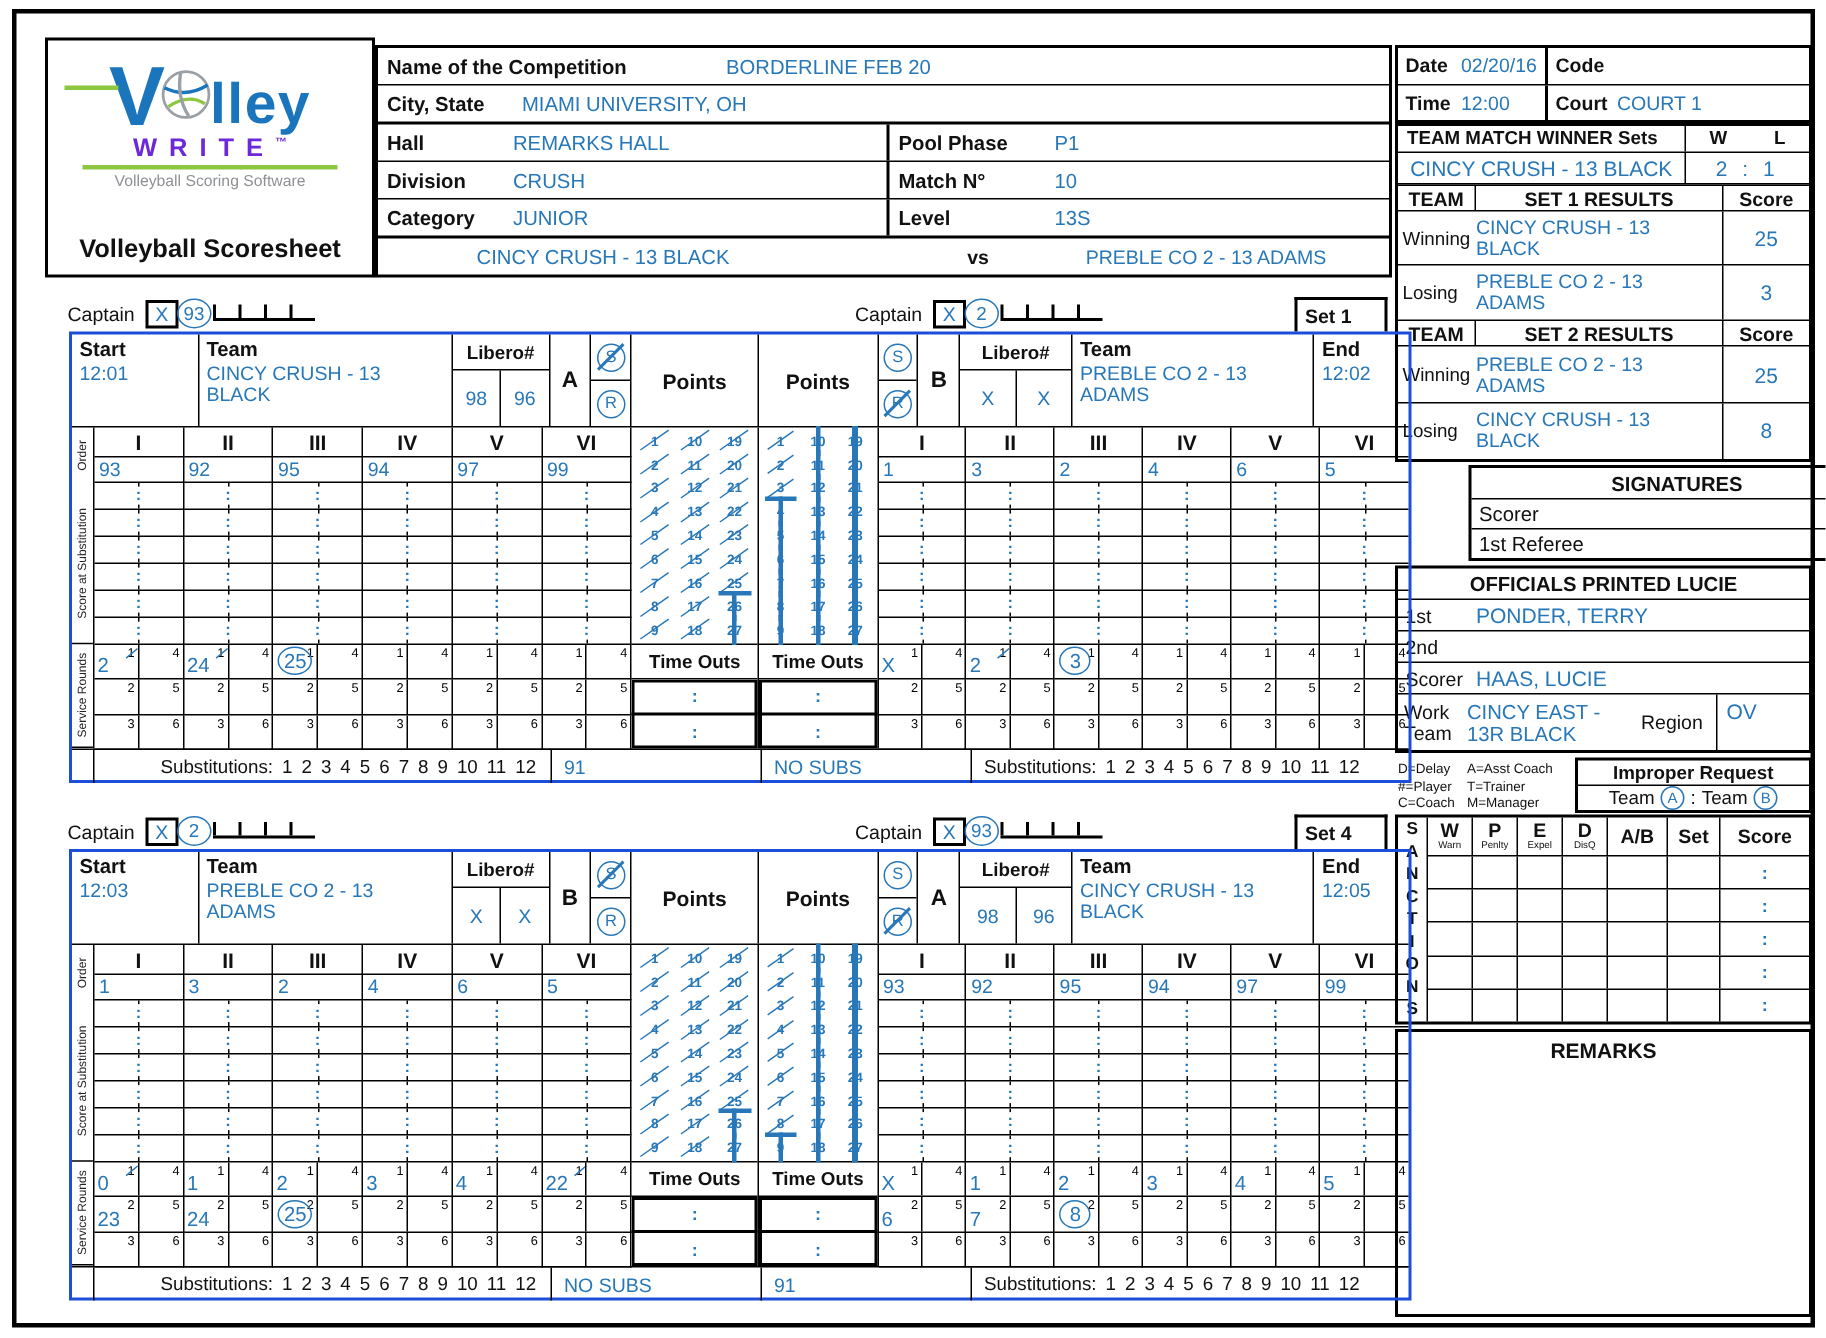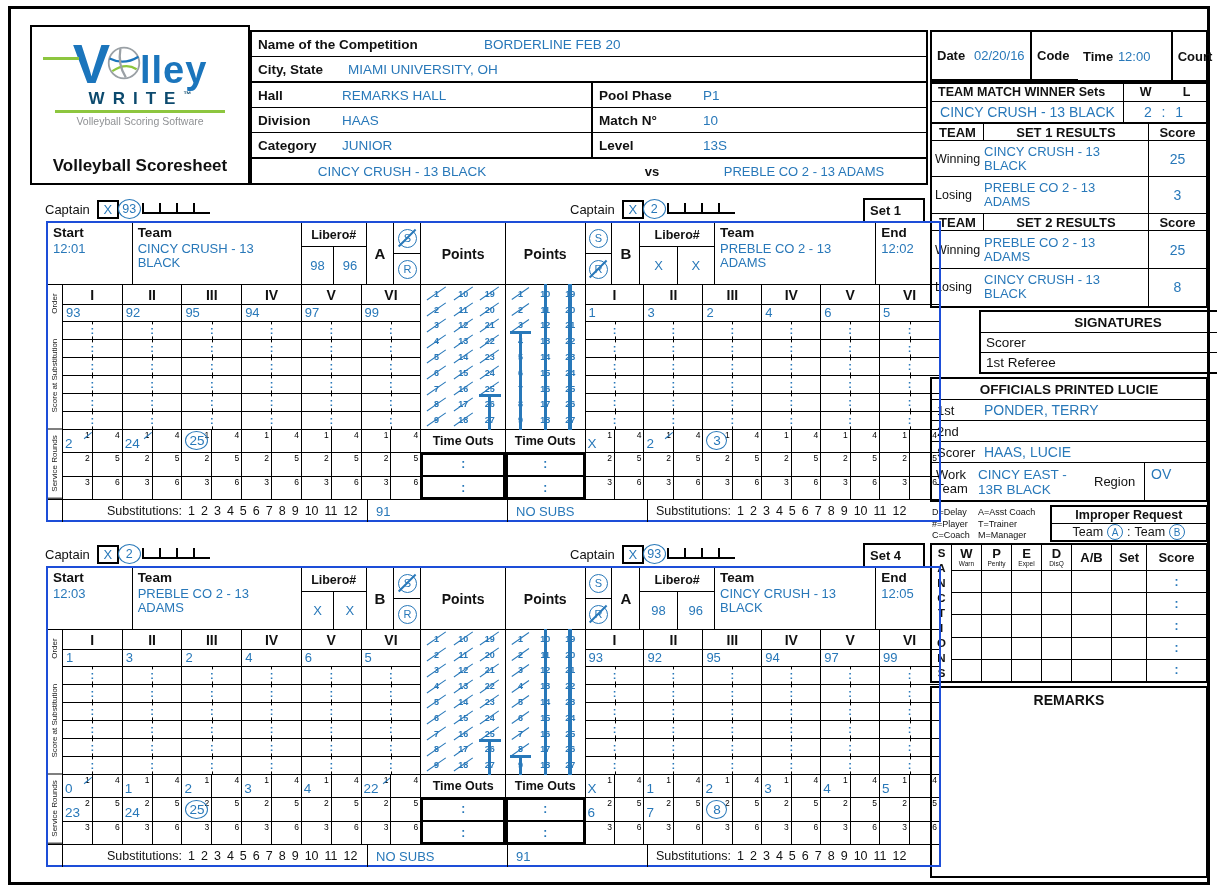--- a/index.html
+++ b/index.html
@@ -10,38 +10,38 @@
 .blue{color:#2878b9}
 .ctr{display:flex;align-items:center;justify-content:center}
 .sheet-border{position:absolute;left:8px;top:6px;width:1202px;height:879px;border:3px solid #000}
 
 
 .logo-box{left:30px;top:25px;width:220px;height:160px;border:2px solid #000;display:flex;flex-direction:column;align-items:center;padding-top:8px}
 .logo-line1{display:flex;align-items:flex-end;position:relative;height:52px}
 .logo-v{font-size:56px;line-height:46px;font-weight:700;color:#1b75bc}
 .logo-rest{font-size:38px;line-height:34px;font-weight:700;color:#1b75bc;letter-spacing:1px}
 .logo-green-l{position:absolute;left:-30px;top:22px;width:36px;height:3px;background:#8dc63f}
-.logo-write{font-size:17px;font-weight:700;color:#0c4a6e;letter-spacing:8px;margin-top:2px}
+.logo-write{font-size:17px;font-weight:700;color:#6d28d9;letter-spacing:8px;margin-top:2px}
 .logo-tm{font-size:8px;vertical-align:super;letter-spacing:0}
 .logo-rule{width:170px;height:3px;background:#8dc63f;margin-top:1px}
 .logo-tag{font-size:10.5px;color:#8f9194;margin-top:2px}
 .sheet-title{margin-top:auto;margin-bottom:7px;font-size:17px;font-weight:700}
 
 
 .comp{left:250px;top:30px;width:678px;height:155px;border:2px solid #000;display:flex;flex-direction:column}
 .c-row{display:flex;align-items:center;border-bottom:1px solid #000;flex:1;min-height:0}
 .c-row:last-child{border-bottom:none}
 .c-label{font-weight:700;font-size:13.5px;padding-left:6px}
 .c-val{font-size:13.5px}
 .c-half{display:flex;align-items:center;height:100%}
 .thick{border-bottom-width:2px}
 .c-div{border-left:2px solid #000;height:100%}
 
 
-.meta{left:930px;top:30px;width:278px;height:52px;border:2px solid #000;display:flex;flex-direction:row}
+.meta{left:930px;top:30px;width:278px;height:52px;border:2px solid #000;display:flex;flex-direction:column}
 .m-row{flex:1;display:flex;align-items:center;border-bottom:1px solid #000}
 .m-row:last-child{border-bottom:none}
 .res{left:930px;top:82px;width:278px;height:226px;border:2px solid #000;display:flex;flex-direction:column}
 .res-row{display:flex;align-items:center;border-bottom:1px solid #000;min-height:0}
 .res-row:last-child{border-bottom:none}
 .sig{left:979px;top:310px;width:278px;height:64px;border:2px solid #000;display:flex;flex-direction:column}
 .panel-title{display:flex;align-items:center;justify-content:center;font-weight:700;font-size:13.5px}
 .sig-row{flex:1;border-top:1px solid #000;display:flex;align-items:center;padding-left:5px;font-size:13.5px}
 .off{left:930px;top:377px;width:278px;height:125px;border:2px solid #000;display:flex;flex-direction:column}
 .off-row{border-top:1px solid #000;display:flex;align-items:center;font-size:13px}
@@ -163,21 +163,21 @@
     </div>
     <div class="c-div"></div>
     <div class="c-half" style="flex:1">
       <span class="c-label" style="width:110px">Pool Phase</span>
       <span class="c-val blue">P1</span>
     </div>
   </div>
   <div class="c-row">
     <div class="c-half" style="width:339px">
       <span class="c-label" style="width:90px">Division</span>
-      <span class="c-val blue">HAAS</span>
+      <span class="c-val blue">CRUSH</span>
     </div>
     <div class="c-div"></div>
     <div class="c-half" style="flex:1">
       <span class="c-label" style="width:110px">Match N°</span>
       <span class="c-val blue">10</span>
     </div>
   </div>
   <div class="c-row thick">
     <div class="c-half" style="width:339px">
       <span class="c-label" style="width:90px">Category</span>

